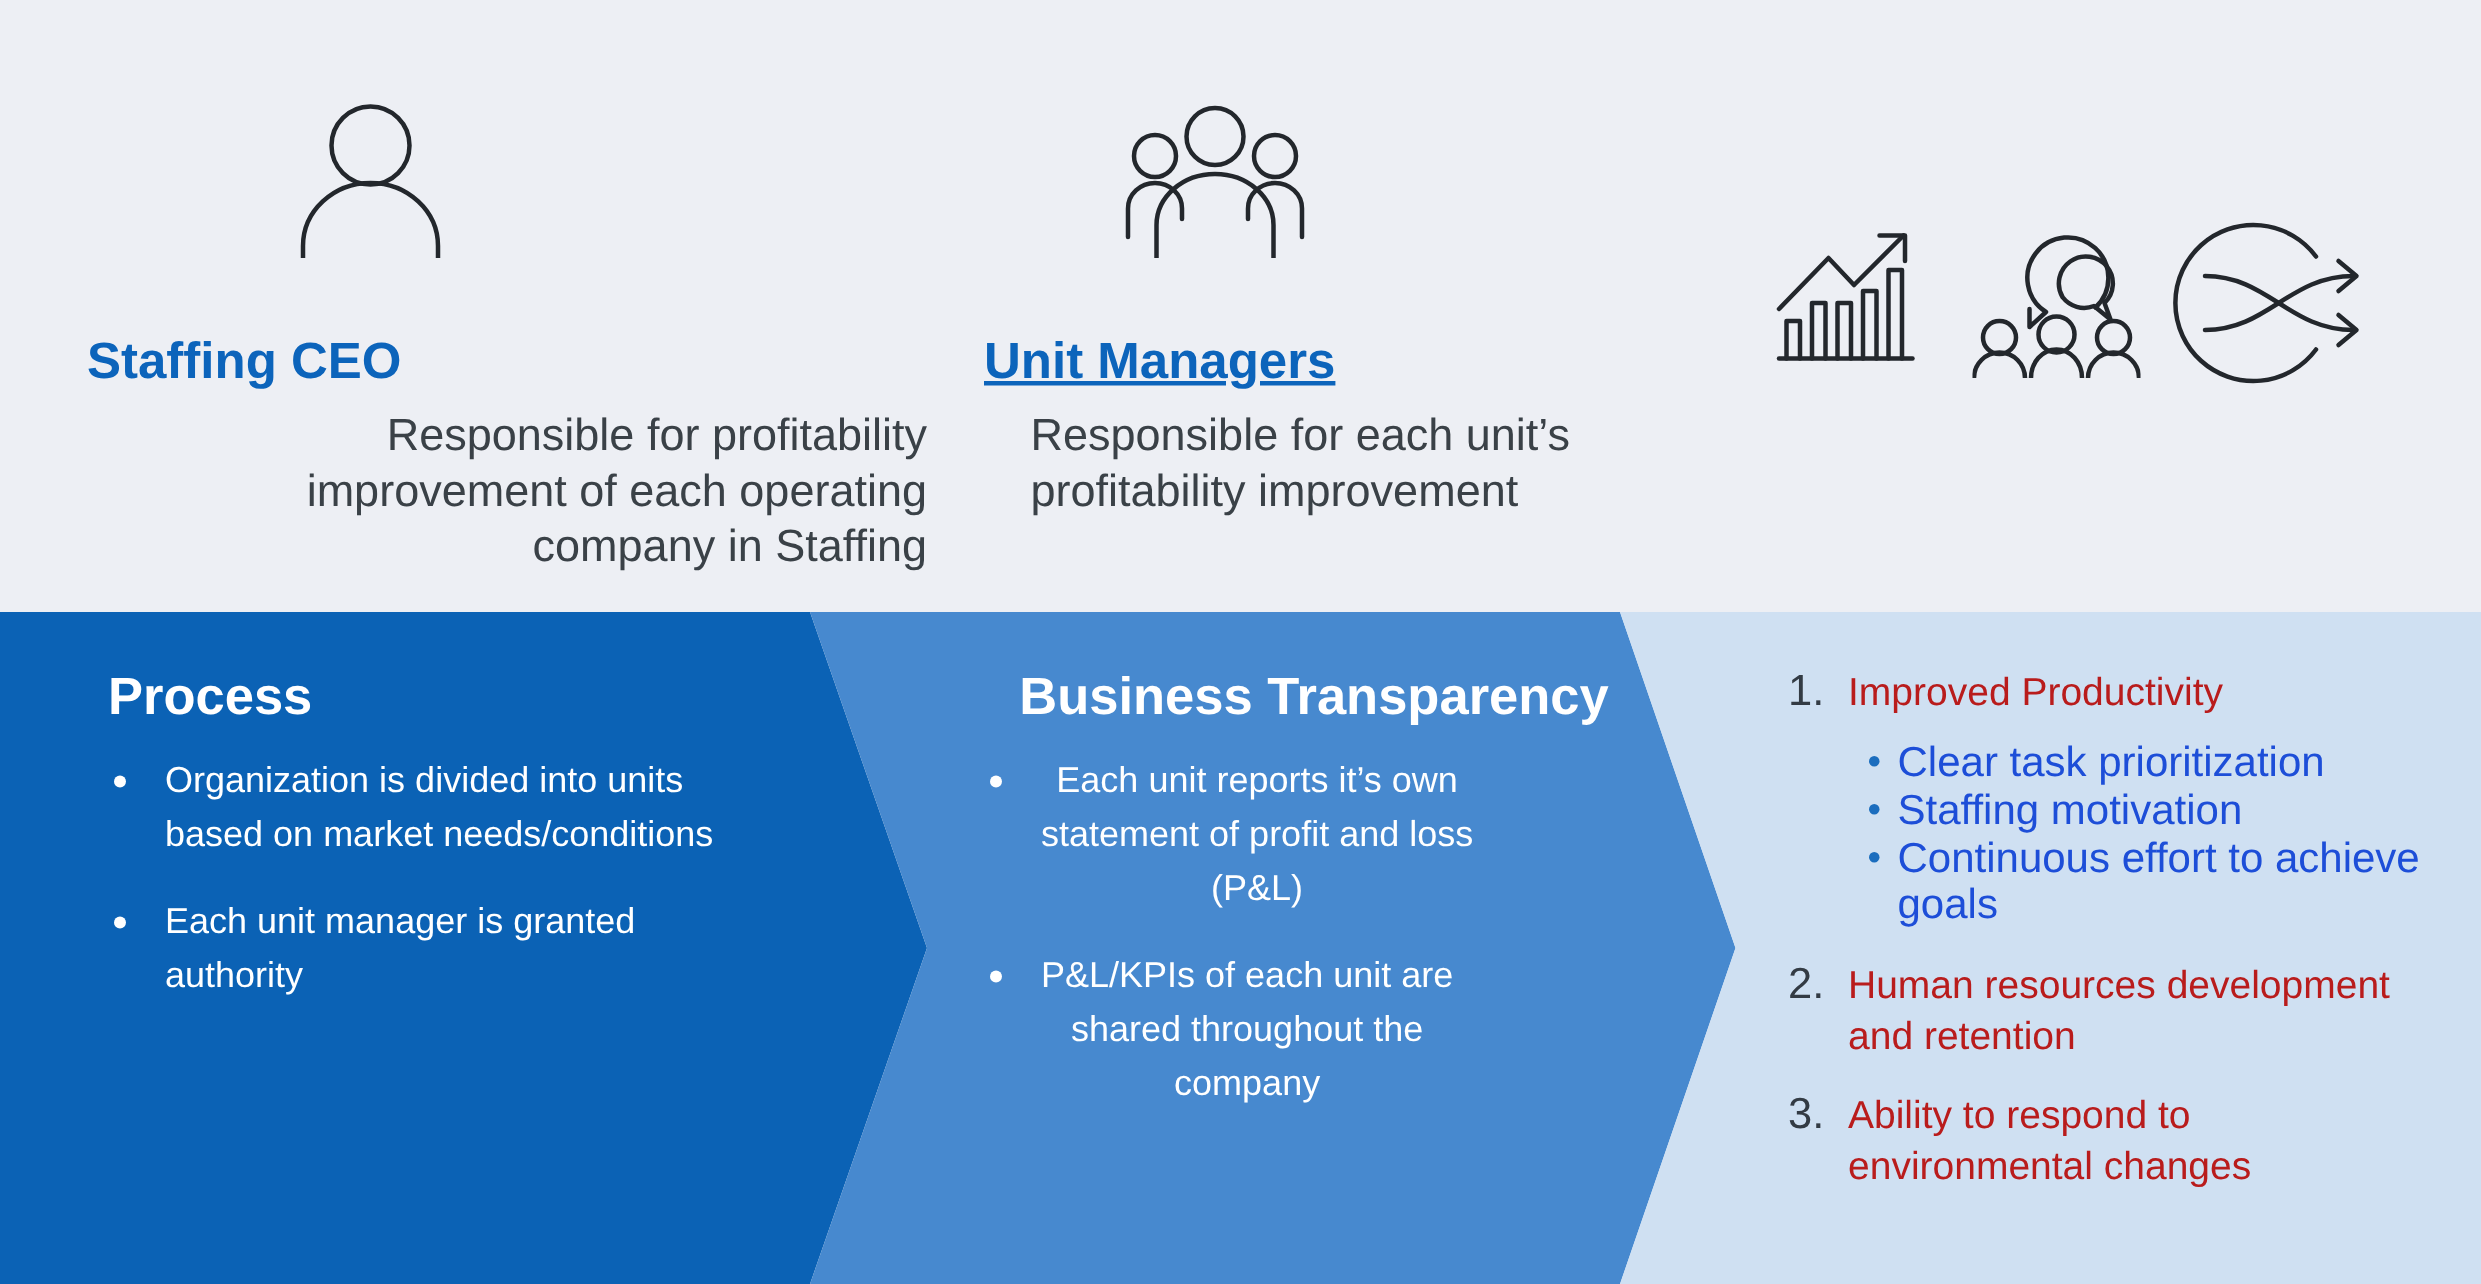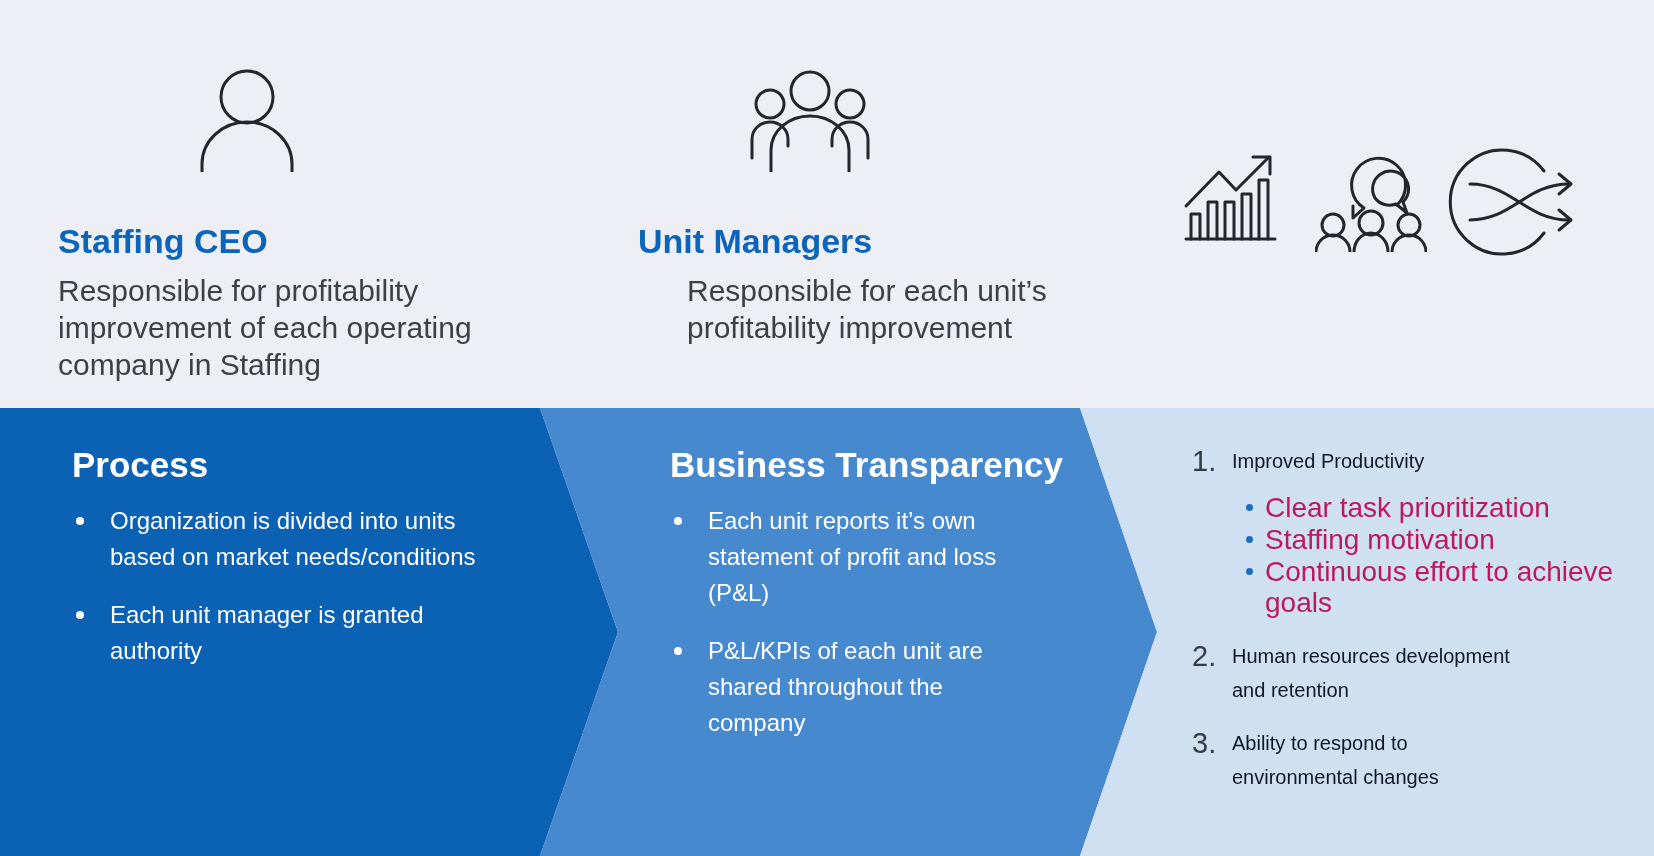--- a/index.html
+++ b/index.html
@@ -46,65 +46,65 @@
     white-space:pre-line;
   }
   
   .results h3{color:#2f3842;}
   .oli{display:flex;margin-bottom:19px;}
   .oli-num{
     flex:0 0 40px;
     font-size:29px;line-height:34px;color:#333b44;
   }
   .oli-text{
-    font-size:20px;line-height:34px;color:#0f172a;
+    font-size:26px;line-height:34px;color:#b91c1c;
     white-space:pre-line;
   }
   .sub-list{margin:14px 0 2px 14px;}
   .sub-row{display:flex;margin-bottom:1px;}
   .sub-dot{
     flex:0 0 auto;width:7px;height:7px;border-radius:50%;
     background:#1b6dbe;margin:12px 0 0 0;
   }
   .sub-text{
     margin-left:12px;
-    font-size:28px;line-height:31px;color:#be185d;
+    font-size:28px;line-height:31px;color:#1d4ed8;
     white-space:pre-line;
   }
   .ic{stroke:#23272c;stroke-width:3;fill:none;stroke-linecap:round;stroke-linejoin:round;}
 </style>
 </head>
 <body>
 
 <div class="canvas">
 
   <div class="top-section">
 
     <div class="icon-box" style="left:195px;top:60px;">
       <svg width="106" height="112" viewBox="0 0 106 112">
         <circle class="ic" cx="52" cy="37" r="26"></circle>
         <path class="ic" d="M7,112 L7,104 A45,42 0 0 1 97,104 L97,112"></path>
       </svg>
     </div>
     <h2 class="role-title" style="left:58px;top:222px;">Staffing CEO</h2>
-    <p class="role-desc" style="left:58px;top:272px;width:560px;">Responsible for profitability
+    <p class="role-desc" style="left:58px;top:272px;width:560px;text-align:right;">Responsible for profitability
 improvement of each operating
 company in Staffing</p>
 
     <div class="icon-box" style="left:748px;top:66px;">
       <svg width="124" height="106" viewBox="0 0 124 106">
         <circle class="ic" cx="22" cy="38" r="14"></circle>
         <path class="ic" d="M4,92 L4,73 A18,17 0 0 1 40,73 L40,80"></path>
         <circle class="ic" cx="102" cy="38" r="14"></circle>
         <path class="ic" d="M84,80 L84,73 A18,17 0 0 1 120,73 L120,92"></path>
         <circle class="ic" cx="62" cy="25" r="19"></circle>
         <path class="ic" d="M23,106 L23,84 A39,34 0 0 1 101,84 L101,106"></path>
       </svg>
     </div>
-    <h2 class="role-title" style="left:638px;top:222px;">Unit Managers</h2>
+    <h2 class="role-title" style="left:656px;top:222px;text-decoration:underline;">Unit Managers</h2>
     <p class="role-desc" style="left:687px;top:272px;width:500px;">Responsible for each unit’s
 profitability improvement</p>
 
     <div class="icon-box" style="left:1183px;top:150px;">
       <svg width="95" height="92" viewBox="0 0 95 92">
         <path class="ic" d="M3,89 L92,89"></path>
         <path class="ic" d="M8,89 L8,64 L17,64 L17,89"></path>
         <path class="ic" d="M25,89 L25,52 L34,52 L34,89"></path>
         <path class="ic" d="M42,89 L42,52 L51,52 L51,89"></path>
         <path class="ic" d="M59,89 L59,44 L68,44 L68,89"></path>
@@ -149,21 +149,21 @@
       <span class="bullet-text">Organization is divided into units
 based on market needs/conditions</span>
     </div>
     <div class="bullet-row">
       <span class="bullet-dot"></span>
       <span class="bullet-text">Each unit manager is granted
 authority</span>
     </div>
   </div>
 
-  <div class="panel-text panel-light" style="left:670px;width:440px;">
+  <div class="panel-text panel-light" style="left:656px;width:440px;text-align:center;">
     <h3>Business Transparency</h3>
     <div class="bullet-row">
       <span class="bullet-dot"></span>
       <span class="bullet-text">Each unit reports it’s own
 statement of profit and loss
 (P&amp;L)</span>
     </div>
     <div class="bullet-row">
       <span class="bullet-dot"></span>
       <span class="bullet-text">P&amp;L/KPIs of each unit are

